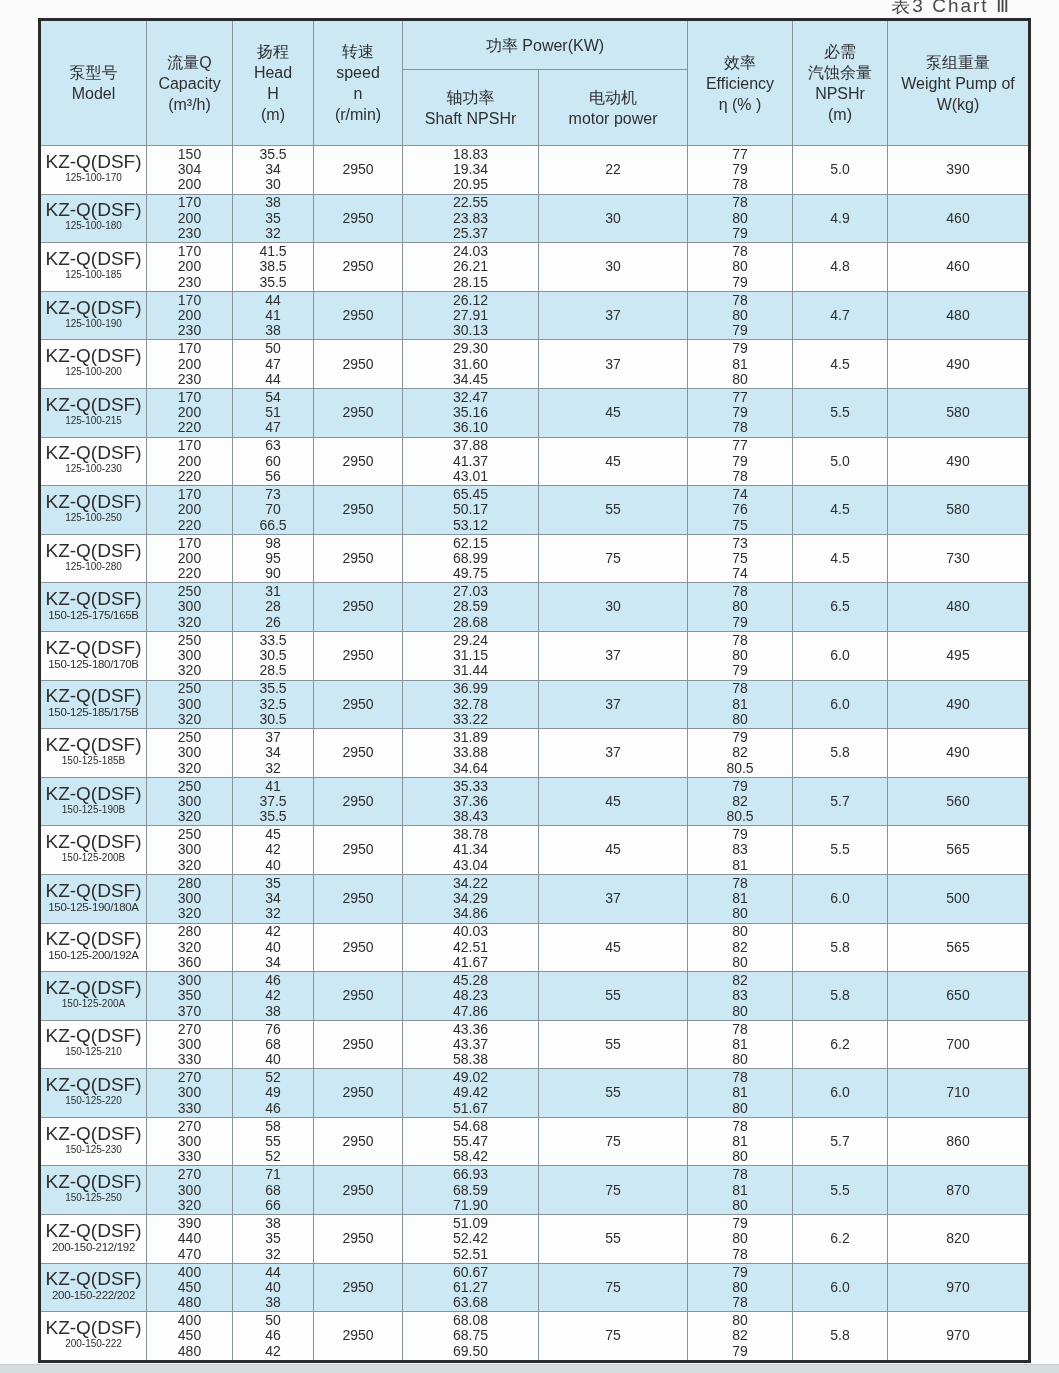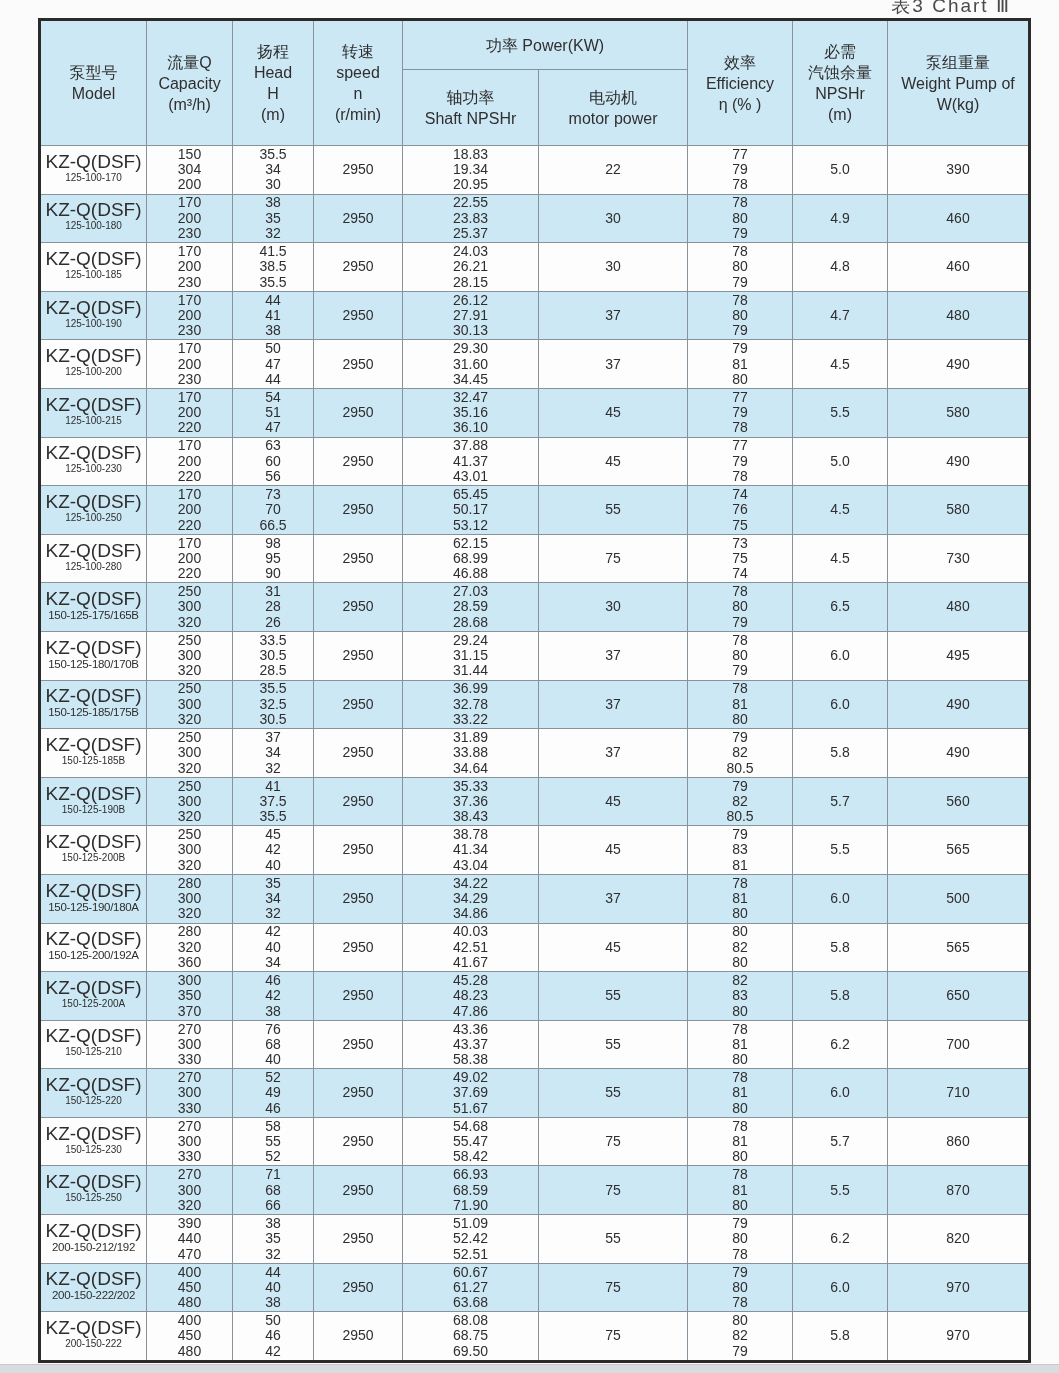--- a/index.html
+++ b/index.html
@@ -460,21 +460,21 @@
           <div class="ln">98</div>
           <div class="ln">95</div>
           <div class="ln">90</div>
         </td>
         <td>
           <div class="ln">2950</div>
         </td>
         <td>
           <div class="ln">62.15</div>
           <div class="ln">68.99</div>
-          <div class="ln">46.88</div>
+          <div class="ln">49.75</div>
         </td>
         <td>
           <div class="ln">75</div>
         </td>
         <td>
           <div class="ln">73</div>
           <div class="ln">75</div>
           <div class="ln">74</div>
         </td>
         <td>
@@ -877,21 +877,21 @@
         <td>
           <div class="ln">52</div>
           <div class="ln">49</div>
           <div class="ln">46</div>
         </td>
         <td>
           <div class="ln">2950</div>
         </td>
         <td>
           <div class="ln">49.02</div>
-          <div class="ln">37.69</div>
+          <div class="ln">49.42</div>
           <div class="ln">51.67</div>
         </td>
         <td>
           <div class="ln">55</div>
         </td>
         <td>
           <div class="ln">78</div>
           <div class="ln">81</div>
           <div class="ln">80</div>
         </td>

